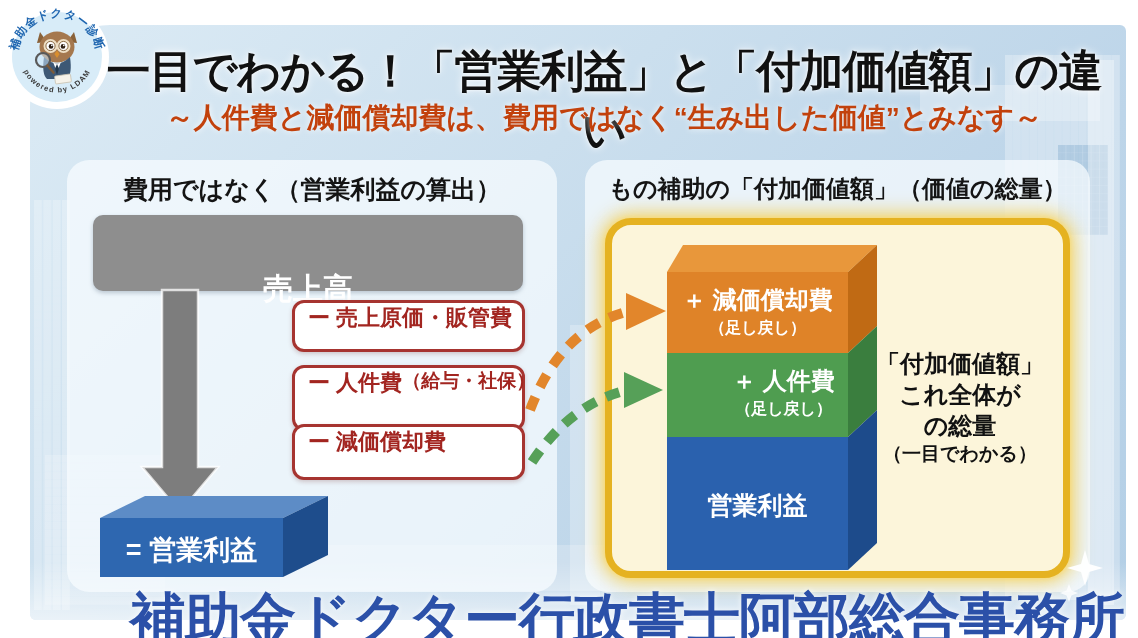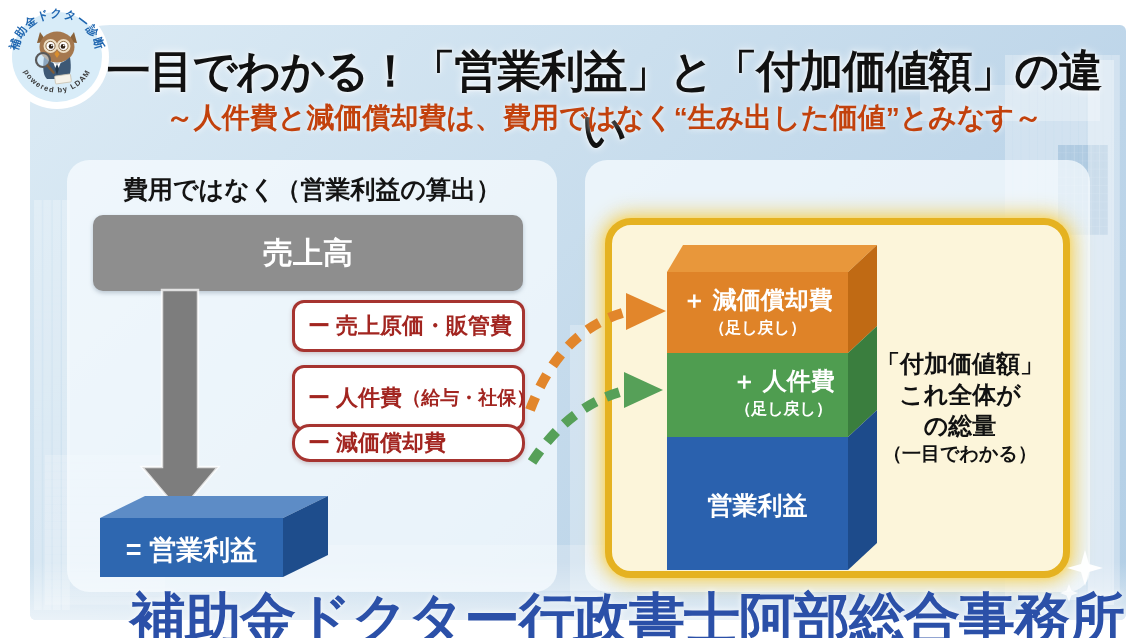--- a/index.html
+++ b/index.html
@@ -31,24 +31,24 @@
       font-size:28px;font-weight:bold;color:#c2410c;z-index:4;
       text-shadow:0 0 6px rgba(255,255,255,.95);}
   .panel-header{position:absolute;top:173px;text-align:center;font-weight:bold;color:#141414;z-index:4;}
   .panel-header.left{left:67px;width:490px;font-size:25px;}
   .panel-header.right{left:585px;width:505px;font-size:24px;}
 
   
   .sales-box{position:absolute;left:93px;top:215px;width:430px;height:76px;background:#8e8e8e;
       border-radius:10px;z-index:2;box-shadow:0 2px 4px rgba(90,110,130,.35);}
   .sales-box span{display:block;text-align:center;line-height:76px;font-size:30px;
-      font-weight:bold;color:#fff;}
+      font-weight:bold;color:#fff;margin-top:36px;}
   .deduct-box{position:absolute;left:292px;width:233px;background:#fff;border:3px solid #a63430;
       border-radius:12px;z-index:2;box-shadow:0 2px 4px rgba(120,60,60,.25);
-      display:flex;align-items:center;padding-left:13px;box-sizing:border-box;}
+      display:flex;padding-left:13px;box-sizing:border-box;}
   .deduct-box .lbl{font-size:22px;font-weight:bold;color:#a22520;white-space:nowrap;}
   .deduct-box .paren{font-size:19px;font-weight:bold;color:#a22520;white-space:nowrap;}
   .result-label{position:absolute;left:100px;top:518px;width:183px;height:63px;z-index:4;
       display:flex;align-items:center;justify-content:center;font-size:27px;font-weight:bold;color:#fff;}
 
   
   .value-frame{position:absolute;left:605px;top:218px;width:465px;height:360px;box-sizing:border-box;
       background:#fcf5da;border:7px solid #e5b221;border-radius:26px;z-index:2;
       box-shadow:0 0 18px 5px rgba(242,205,80,.85),0 0 4px 1px rgba(255,240,180,.9);}
   .seg-label{position:absolute;left:667px;width:181px;text-align:center;color:#fff;z-index:4;}
@@ -87,34 +87,35 @@
     <div class="soft" style="left:540px;top:300px;width:30px;height:280px;background:rgba(255,255,255,.25);"></div>
     <div class="bottom-fade"></div>
   </div>
 
   <div class="content-panel left"></div>
   <div class="content-panel right"></div>
 
   <div class="page-title">一目でわかる！「営業利益」と「付加価値額」の違い</div>
   <div class="page-subtitle">～人件費と減価償却費は、費用ではなく“生み出した価値”とみなす～</div>
   <div class="panel-header left">費用ではなく（営業利益の算出）</div>
+  <div class="panel-header right">もの補助の「付加価値額」（価値の総量）</div>
 
   <div class="sales-box">
     <span>売上高</span>
   </div>
 
   <div class="deduct-box" style="top:300px;height:52px;">
     <span class="lbl">ー 売上原価・販管費</span>
       <span class="paren"></span>
   </div>
   <div class="deduct-box" style="top:365px;height:66px;">
     <span class="lbl">ー 人件費</span>
       <span class="paren">（給与・社保）</span>
   </div>
-  <div class="deduct-box" style="top:424px;height:38px;border-radius:18px;">
+  <div class="deduct-box" style="top:424px;height:56px;">
     <span class="lbl">ー 減価償却費</span>
       <span class="paren"></span>
   </div>
 
   <div class="value-frame"></div>
 
   <svg id="overlay" viewBox="0 0 1138 638">
 
     <g>
       <polygon points="162,290 198,290 198,467 218,467 180,512 142,467 162,467" fill="#7d7d7d" stroke="rgba(255,255,255,.75)" stroke-width="2.5"></polygon>

